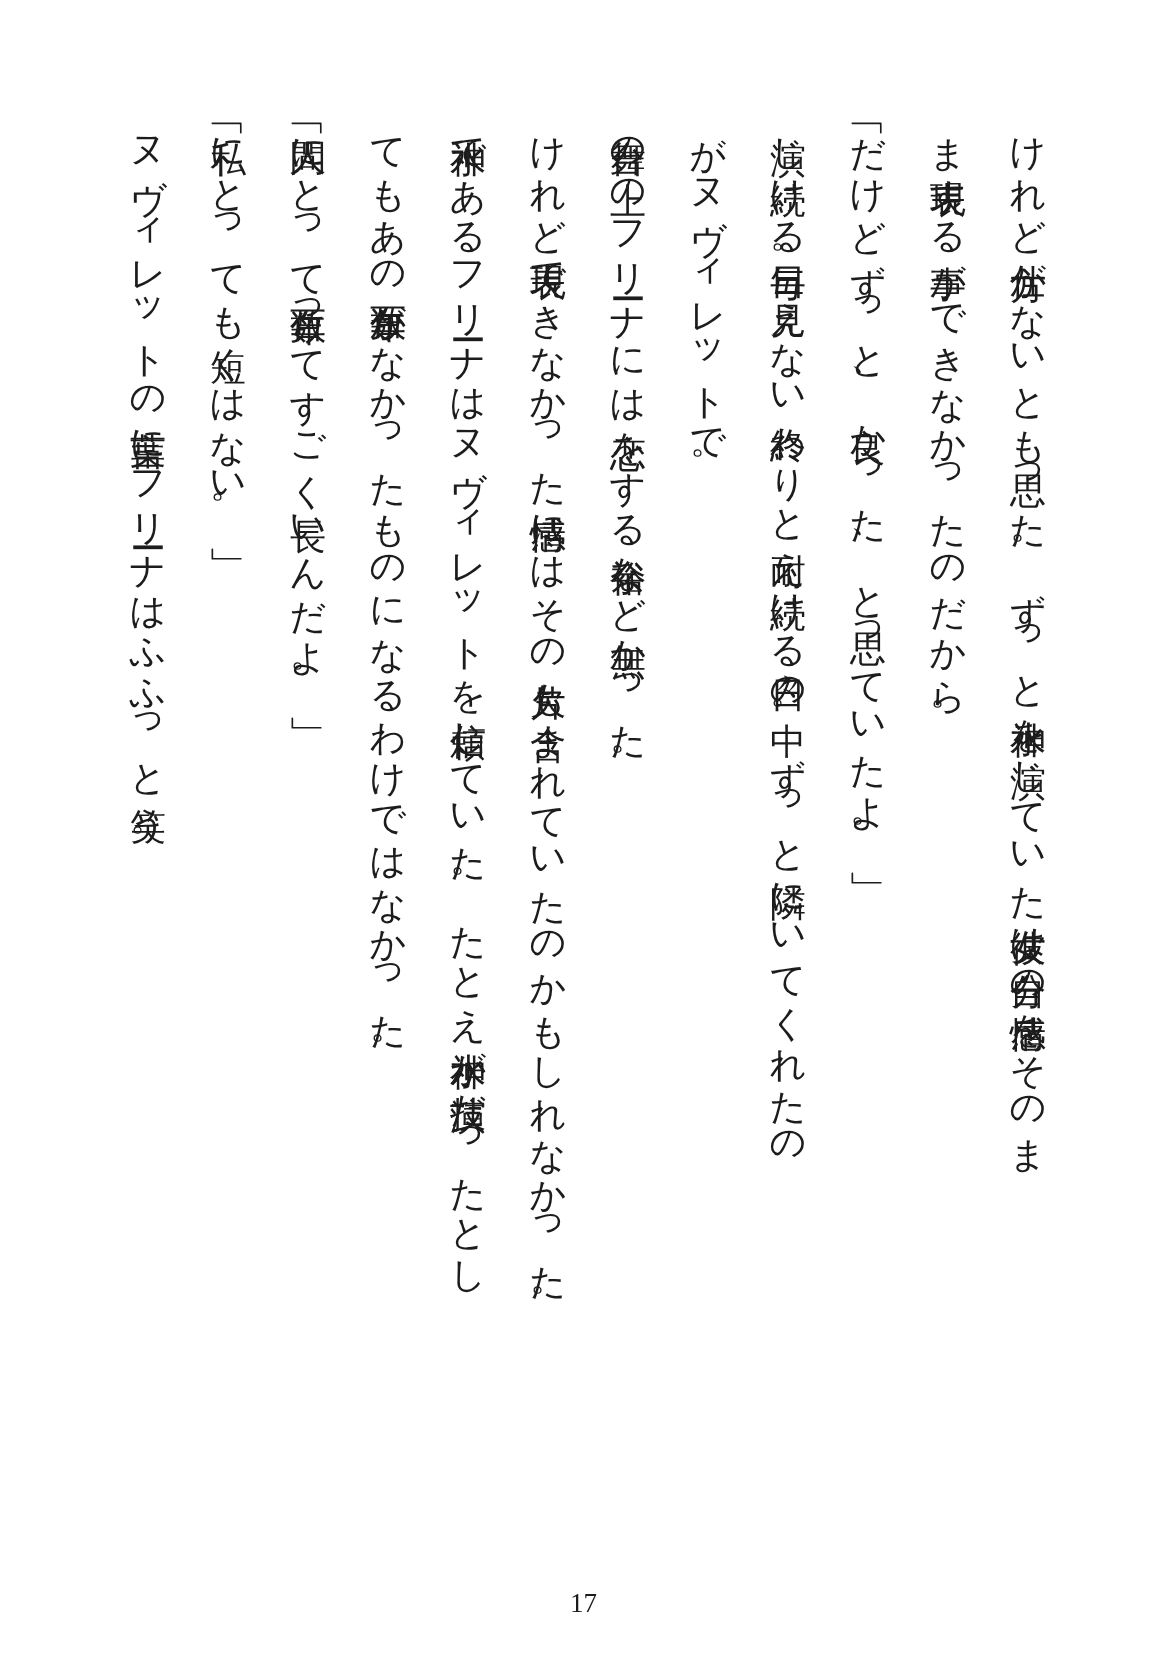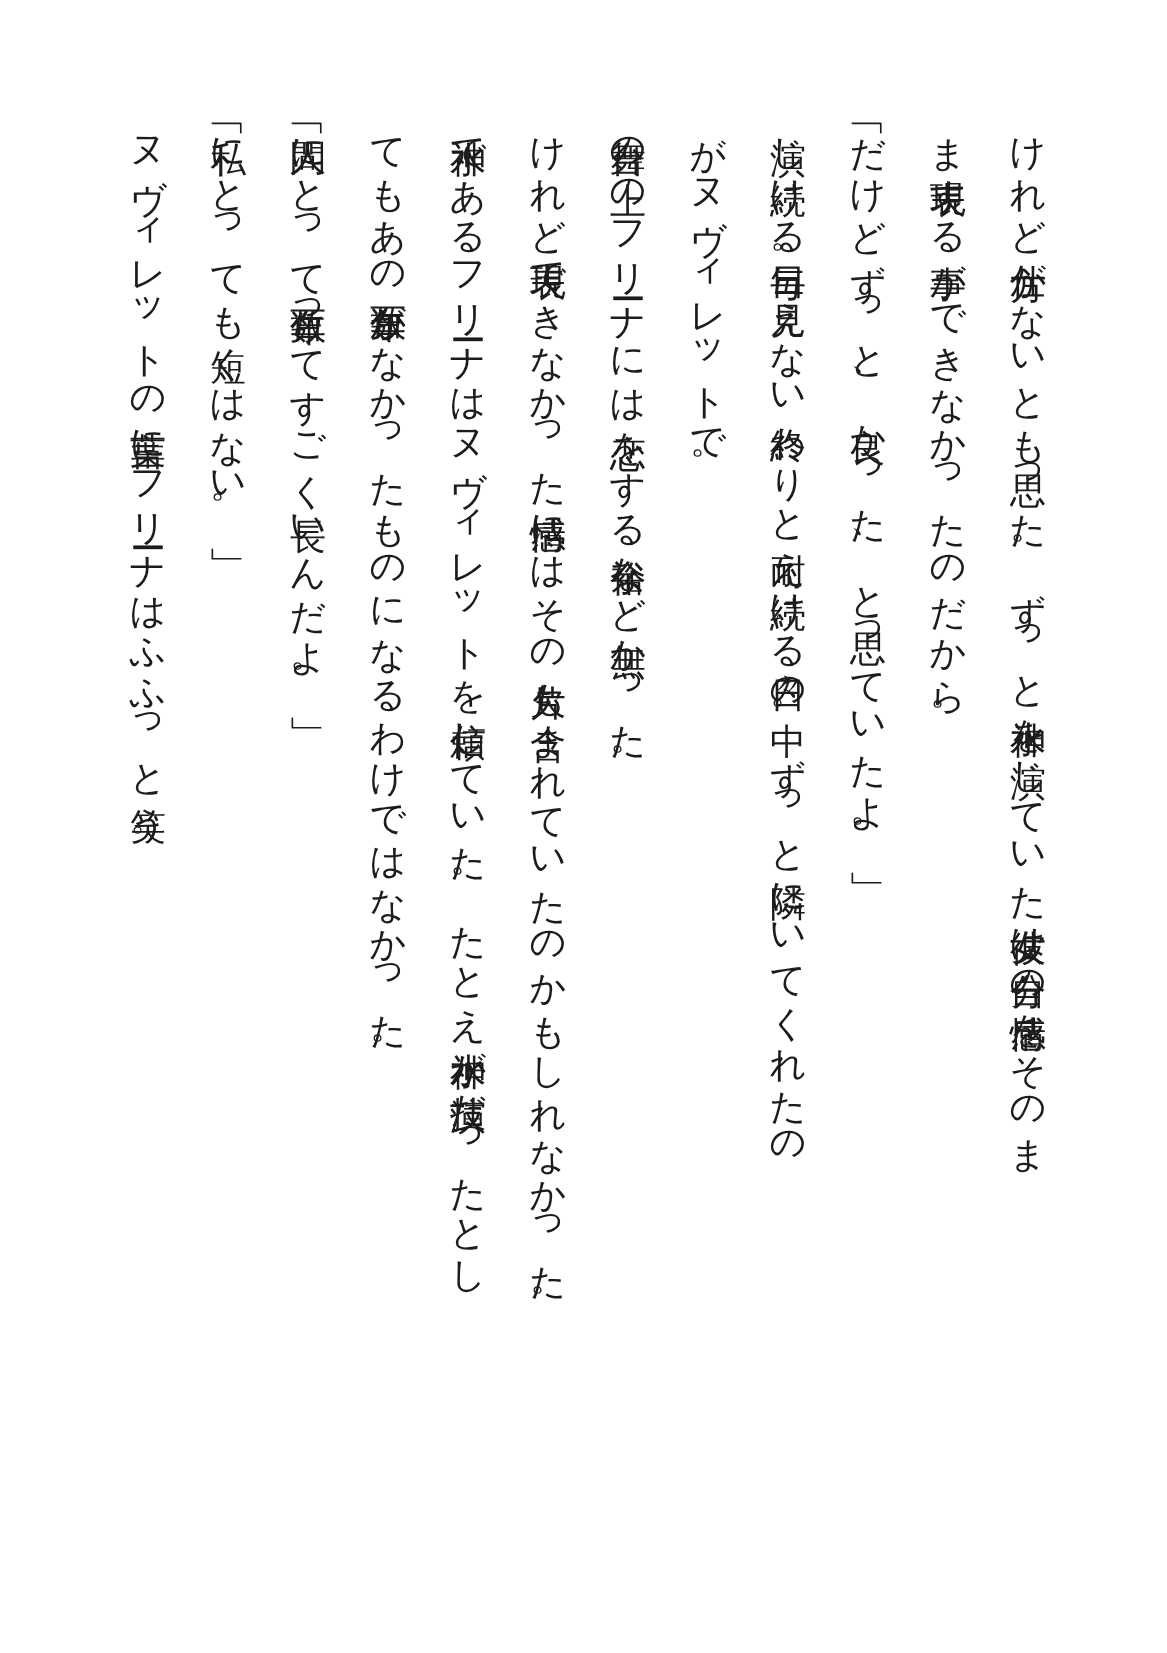--- a/index.html
+++ b/index.html
@@ -55,14 +55,15 @@
     <div class="tcol">がヌヴィレットで。</div>
     <div class="tcol">舞台の上のフリーナには恋をする余裕など無かった。</div>
     <div class="tcol">けれど表現できなかった感情にはその欠片も含まれていたのかもしれなかった。</div>
     <div class="tcol">水神であるフリーナはヌヴィレットを信頼していた。たとえ水神が演技だったとし</div>
     <div class="tcol">てもあの数百年がなかったものになるわけではなかった。</div>
     <div class="tcol">「人間にとって数百年ってすごく長いんだよ。」</div>
     <div class="tcol">「私にとっても短くはない。」</div>
     <div class="tcol">ヌヴィレットの言葉にフリーナはふふっと笑う。</div>
   </div>
 
+  <div class="page-number">17</div>
 
 </div>
 
 </body></html>

